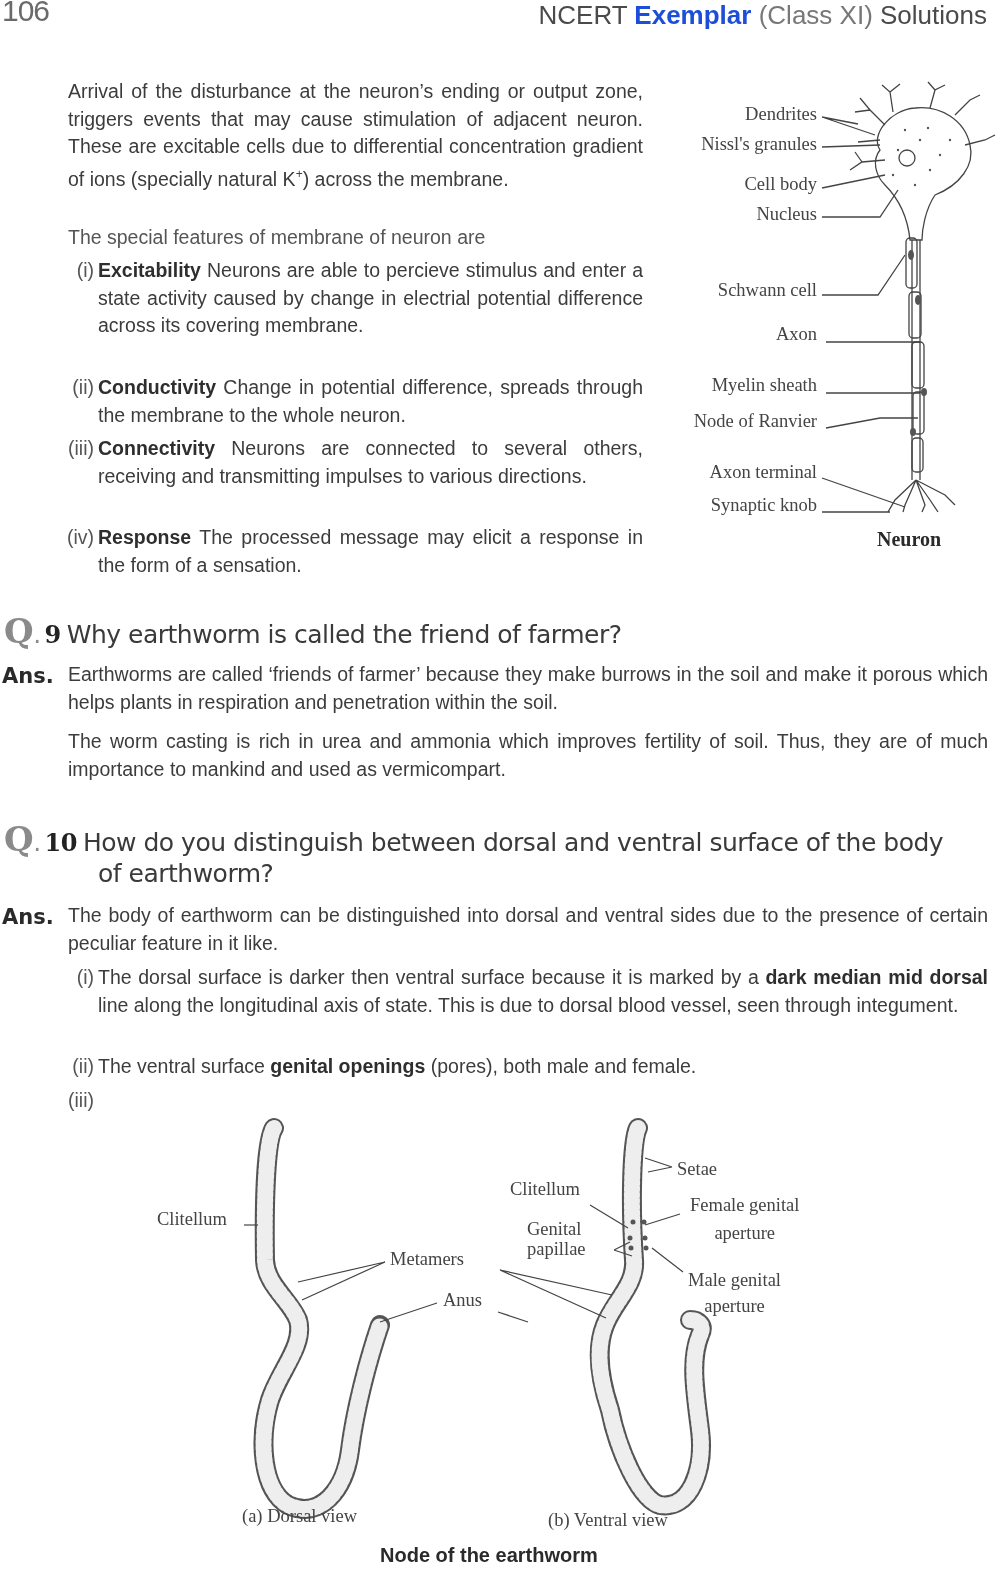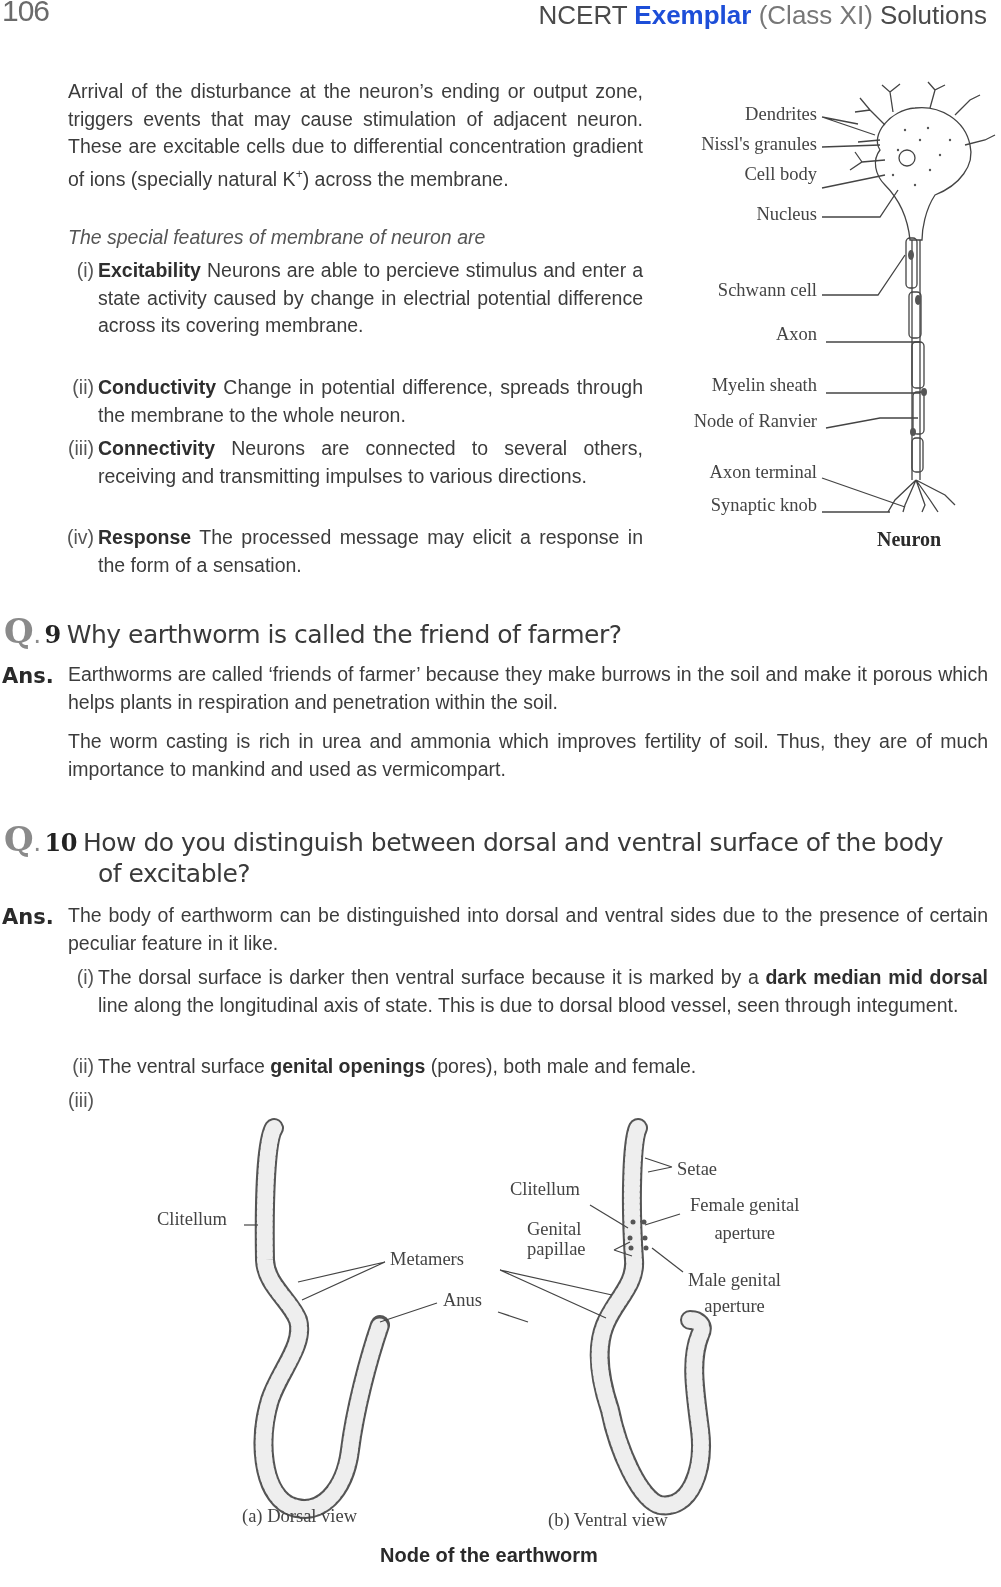--- a/index.html
+++ b/index.html
@@ -8,21 +8,21 @@
   .abs { position: absolute; }
 
   
   .page-num { left: 2px; top: -6px; font-size: 30px; color: #6a6a6a; font-weight: 300; letter-spacing: -1px; }
   .running-head { right: 14px; top: 0px; font-size: 26px; color: #4a4a4a; }
   .running-head .bold { font-weight: bold; color: #1d4ed8; }
   .running-head .light { color: #777; }
 
   
   .para { font-size: 19.5px; line-height: 27.5px; text-align: justify; color: #3c3c3c; }
-  .italic { font-style: italic; }
+  .italic { }
   .b { font-weight: bold; color: #2e2e2e; }
 
   .list-item { position: absolute; font-size: 19.5px; line-height: 27.5px; text-align: justify; color: #3c3c3c; }
   .list-item .roman { position: absolute; left: -42px; width: 38px; text-align: right; color: #555; }
 
   
   .q-row { font-size: 25px; line-height: 34px; color: #3a3a3a; font-family: "DejaVu Sans", sans-serif; letter-spacing: -0.5px; }
   .q-mark { font-family: "DejaVu Serif", serif; font-weight: bold; color: #8a8a8a; font-size: 34px; }
   .q-dot { color: #8a8a8a; }
   .q-num { font-family: "DejaVu Serif", serif; font-weight: bold; color: #222; font-size: 24px; margin: 0 6px 0 4px; }
@@ -63,21 +63,21 @@
   <span class="b">Connectivity</span><span> Neurons are connected to several others, receiving and transmitting impulses to various directions.</span>
 </div>
 <div class="list-item" style="left:98px; top:524px; width:545px;">
   <span class="roman">(iv)</span>
   <span class="b">Response</span><span> The processed message may elicit a response in the form of a sensation.</span>
 </div>
 
 <div>
   <div class="lbl r" style="right:184px; top:104px;">Dendrites</div>
   <div class="lbl r" style="right:184px; top:134px;">Nissl's granules</div>
-  <div class="lbl r" style="right:184px; top:164px;">Cell body</div>
+  <div class="lbl r" style="right:184px; top:174px;">Cell body</div>
   <div class="lbl r" style="right:184px; top:204px;">Nucleus</div>
   <div class="lbl r" style="right:184px; top:280px;">Schwann cell</div>
   <div class="lbl r" style="right:184px; top:324px;">Axon</div>
   <div class="lbl r" style="right:184px; top:375px;">Myelin sheath</div>
   <div class="lbl r" style="right:184px; top:411px;">Node of Ranvier</div>
   <div class="lbl r" style="right:184px; top:462px;">Axon terminal</div>
   <div class="lbl r" style="right:184px; top:495px;">Synaptic knob</div>
 
   <svg style="left:0; top:0;" width="1001" height="560">
     <g fill="none" stroke="#444" stroke-width="1.3">
@@ -129,21 +129,21 @@
 <div class="abs q-row" style="left:4px; top:614px;">
   <span class="q-mark">Q</span><span class="q-dot">.</span><span class="q-num">9</span><span>Why earthworm is called the friend of farmer?</span>
 </div>
 <div class="abs ans" style="left:2px; top:664px;">Ans.</div>
 <div class="abs para" style="left:68px; top:661px; width:920px;">Earthworms are called ‘friends of farmer’ because they make burrows in the soil and make it porous which helps plants in respiration and penetration within the soil.</div>
 <div class="abs para" style="left:68px; top:728px; width:920px;">The worm casting is rich in urea and ammonia which improves fertility of soil. Thus, they are of much importance to mankind and used as vermicompart.</div>
 
 <div class="abs q-row" style="left:4px; top:822px; width:985px;">
   <span class="q-mark">Q</span><span class="q-dot">.</span><span class="q-num">10</span><span>How do you distinguish between dorsal and ventral surface of the body</span>
 </div>
-<div class="abs q-row" style="left:98px; top:857px;">of excitable?</div>
+<div class="abs q-row" style="left:98px; top:857px;">of earthworm?</div>
 
 <div class="abs ans" style="left:2px; top:905px;">Ans.</div>
 <div class="abs para" style="left:68px; top:902px; width:920px;">The body of earthworm can be distinguished into dorsal and ventral sides due to the presence of certain peculiar feature in it like.</div>
 
 <div class="list-item" style="left:98px; top:964px; width:890px;">
   <span class="roman">(i)</span>
   <span>The dorsal surface is darker then ventral surface because it is marked by a </span><span class="b">dark median mid dorsal</span><span> line along the longitudinal axis of state. This is due to dorsal blood vessel, seen through integument.</span>
 </div>
 <div class="list-item" style="left:98px; top:1053px; width:890px;">
   <span class="roman">(ii)</span>

